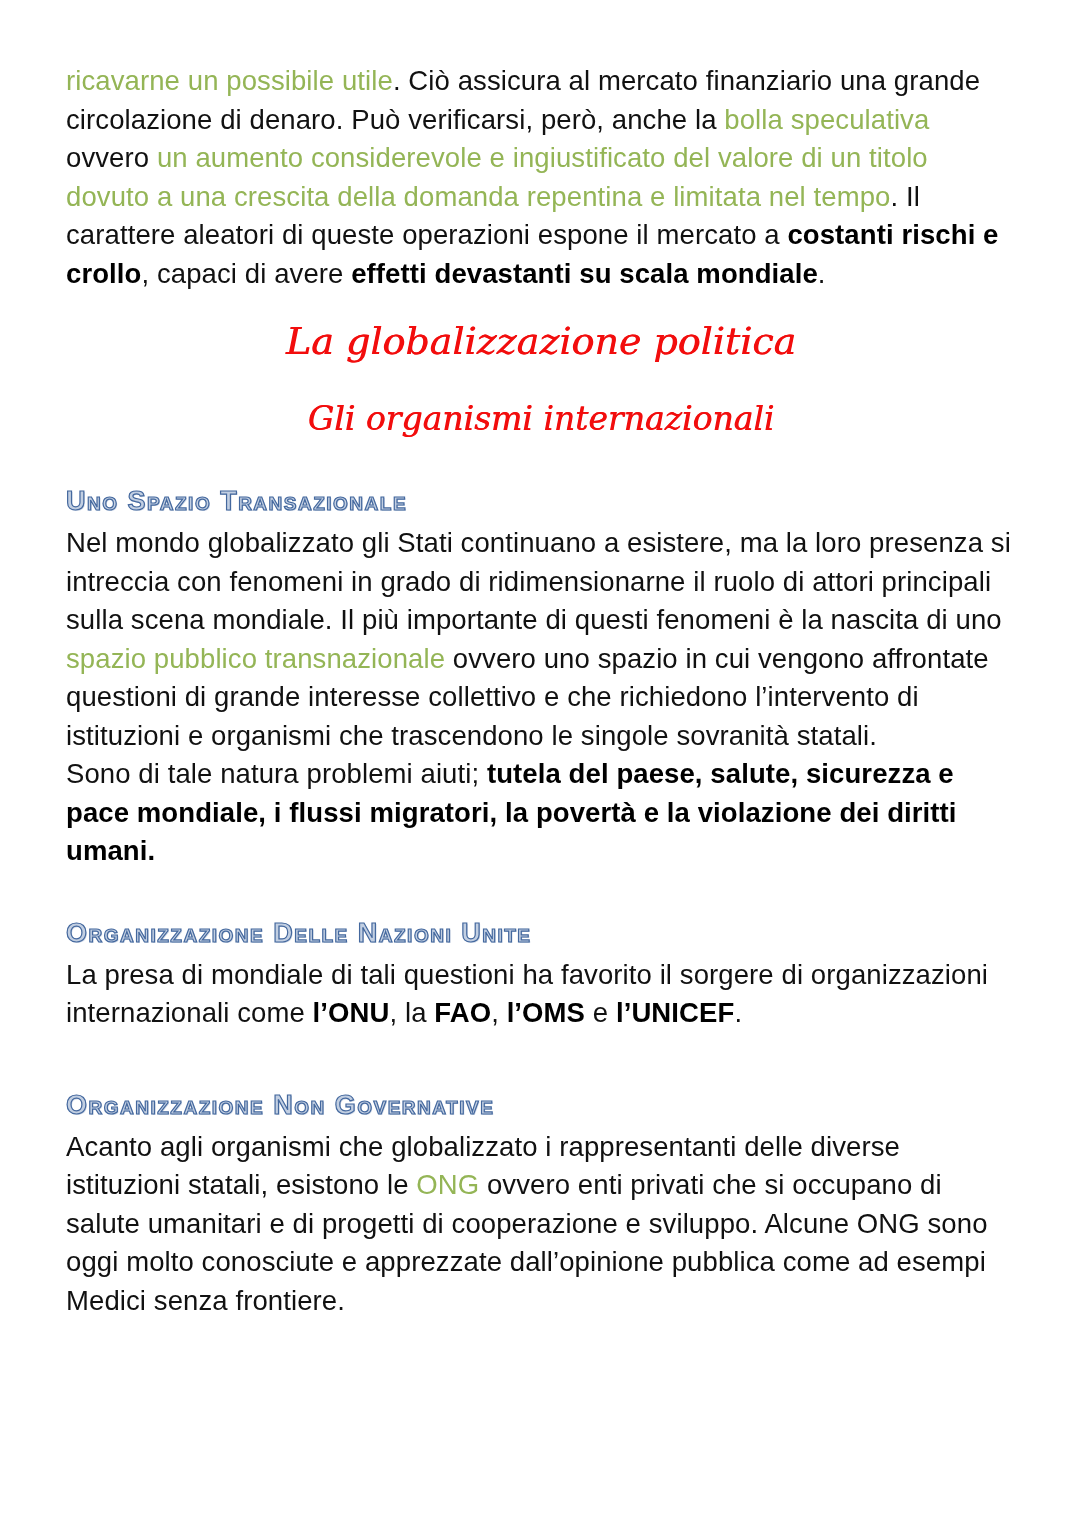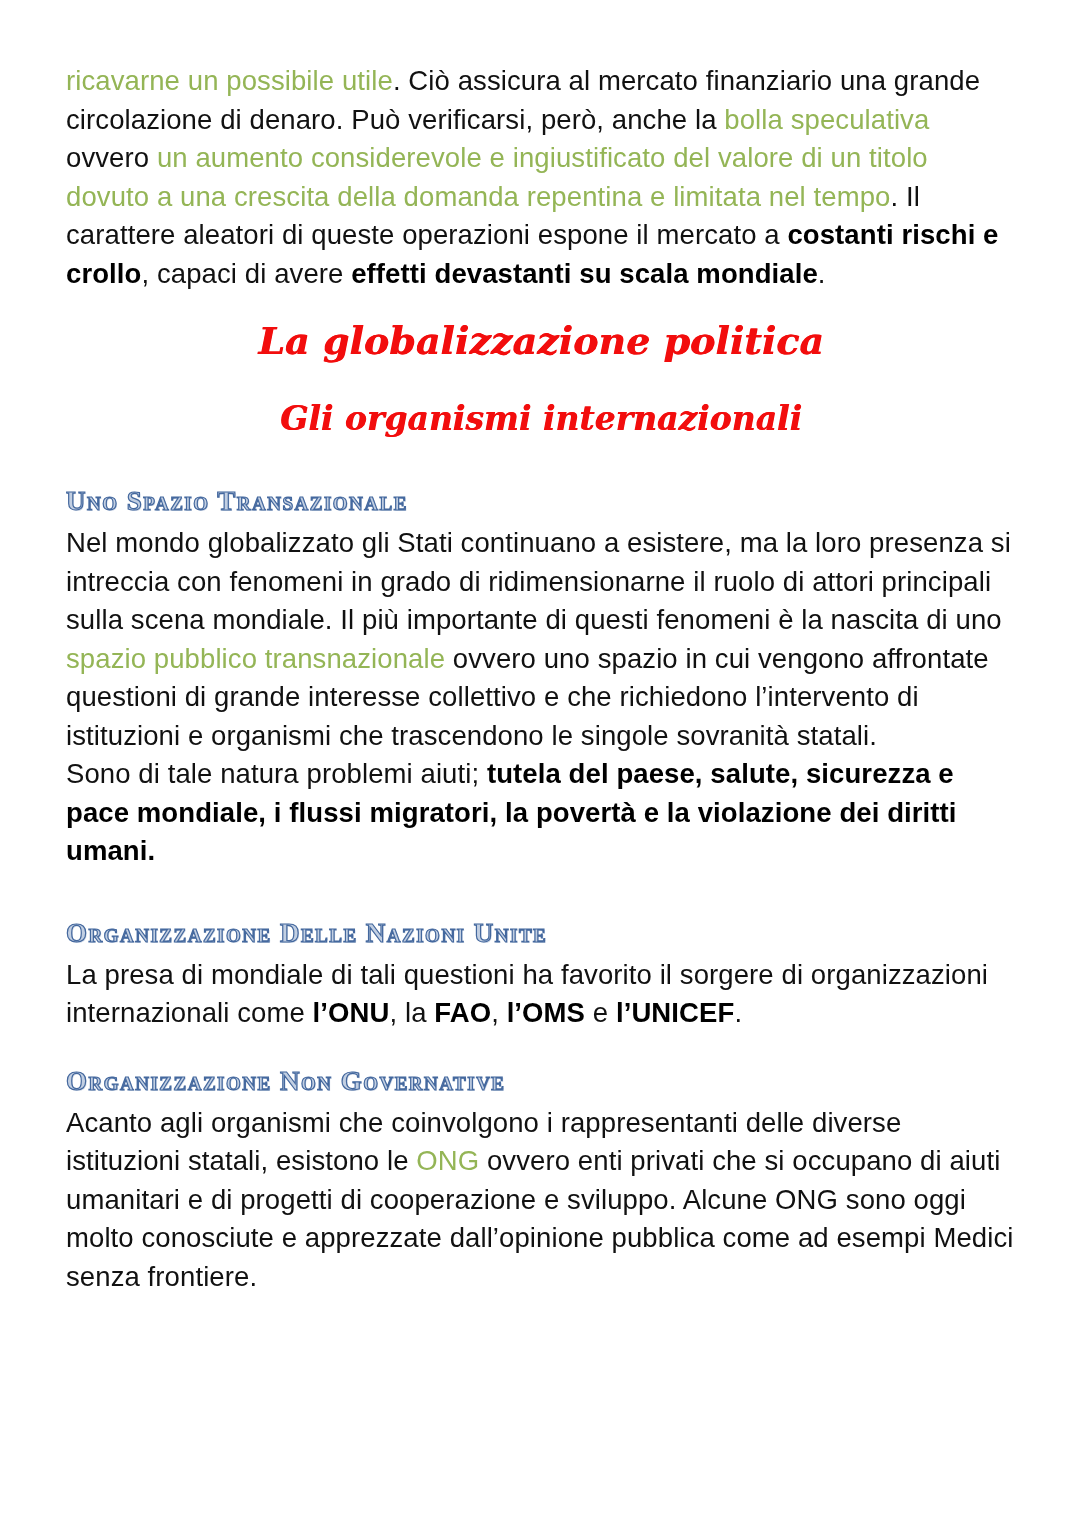--- a/index.html
+++ b/index.html
@@ -25,45 +25,45 @@
     color: #111111;
     letter-spacing: 0.1px;
   }
   .seg-green { color: #94b556; }
   .seg-bold  { font-weight: 700; color: #000000; }
   .script-title {
     margin: 26px 0 0 0;
     text-align: center;
     font-family: "DejaVu Serif", serif;
     font-style: italic;
-    font-weight: 700;
+    font-weight: 400;
     font-size: 38px;
     line-height: 44px;
     color: #f20d0d;
     text-shadow: 0.6px 0 0 #f20d0d;
   }
   .script-title.sub {
     margin-top: 36px;
     font-size: 33px;
     line-height: 40px;
   }
   .outline-heading {
     margin: 46px 0 7px 0;
-    font-family: Liberation Serif, serif;
+    font-family: Liberation Sans, sans-serif;
     font-weight: 700;
     font-variant: small-caps;
     letter-spacing: 1.5px;
     font-size: 27px;
     line-height: 32px;
     color: #c2cfe2;
     -webkit-text-stroke: 1.2px #44689e;
     text-shadow: 1px 1px 0 rgba(68, 104, 158, 0.25);
   }
   section .outline-heading.tight-top { }
-  section .outline-heading.mid-top   { margin-top: 32px; }
+  section .outline-heading.mid-top   { margin-top: 56px; }
 </style>
 </head>
 <body>
 
 <article class="page">
 
   <p class="body"><span class="seg-green">ricavarne un possibile utile</span><span>. Ciò assicura al mercato finanziario una grande circolazione di denaro. Può verificarsi, però, anche la </span><span class="seg-green">bolla speculativa</span><span> ovvero </span><span class="seg-green">un aumento considerevole e ingiustificato del valore di un titolo dovuto a una crescita della domanda repentina e limitata nel tempo</span><span>. Il carattere aleatori di queste operazioni espone il mercato a </span><span class="seg-bold">costanti rischi e crollo</span><span>, capaci di avere </span><span class="seg-bold">effetti devastanti su scala mondiale</span><span>.</span></p>
 
   <h1 class="script-title">La globalizzazione politica</h1>
 
@@ -75,16 +75,16 @@
     <p class="body"><span>Sono di tale natura problemi aiuti; </span><span class="seg-bold">tutela del paese, salute, sicurezza e pace mondiale, i flussi migratori, la povertà e la violazione dei diritti umani.</span></p>
   </section>
 
   <section>
     <h3 class="outline-heading tight-top">Organizzazione Delle Nazioni Unite</h3>
     <p class="body"><span>La presa di mondiale di tali questioni ha favorito il sorgere di organizzazioni internazionali come </span><span class="seg-bold">l’ONU</span><span>, la </span><span class="seg-bold">FAO</span><span>, </span><span class="seg-bold">l’OMS</span><span> e </span><span class="seg-bold">l’UNICEF</span><span>.</span></p>
   </section>
 
   <section>
     <h3 class="outline-heading mid-top">Organizzazione Non Governative</h3>
-    <p class="body"><span>Acanto agli organismi che coinvolgono i rappresentanti delle diverse istituzioni statali, esistono le </span><span class="seg-green">ONG</span><span> ovvero enti privati che si occupano di aiuti umanitari e di progetti di cooperazione e sviluppo. Alcune ONG sono oggi molto conosciute e apprezzate dall’opinione pubblica come ad esempi Medici senza frontiere.</span></p>
+    <p class="body"><span>Acanto agli organismi che globalizzato i rappresentanti delle diverse istituzioni statali, esistono le </span><span class="seg-green">ONG</span><span> ovvero enti privati che si occupano di salute umanitari e di progetti di cooperazione e sviluppo. Alcune ONG sono oggi molto conosciute e apprezzate dall’opinione pubblica come ad esempi Medici senza frontiere.</span></p>
   </section>
 
 </article>
 
 </body></html>

